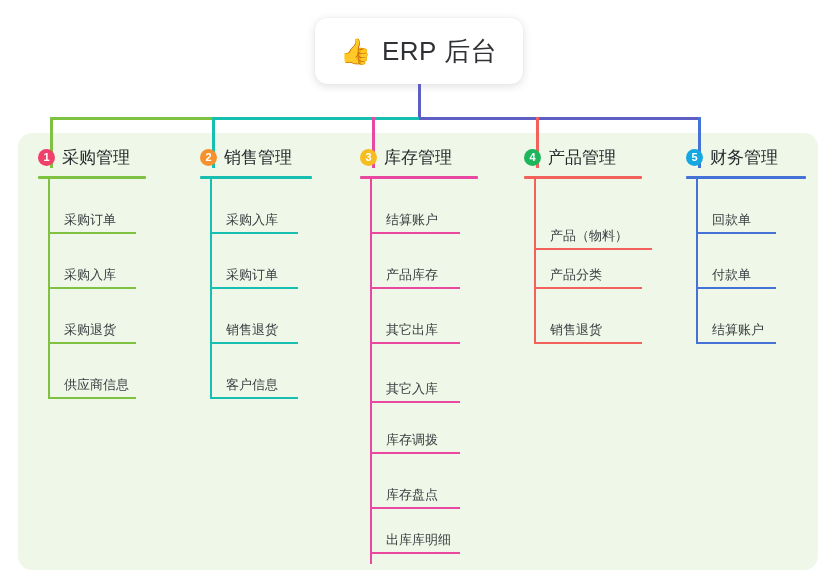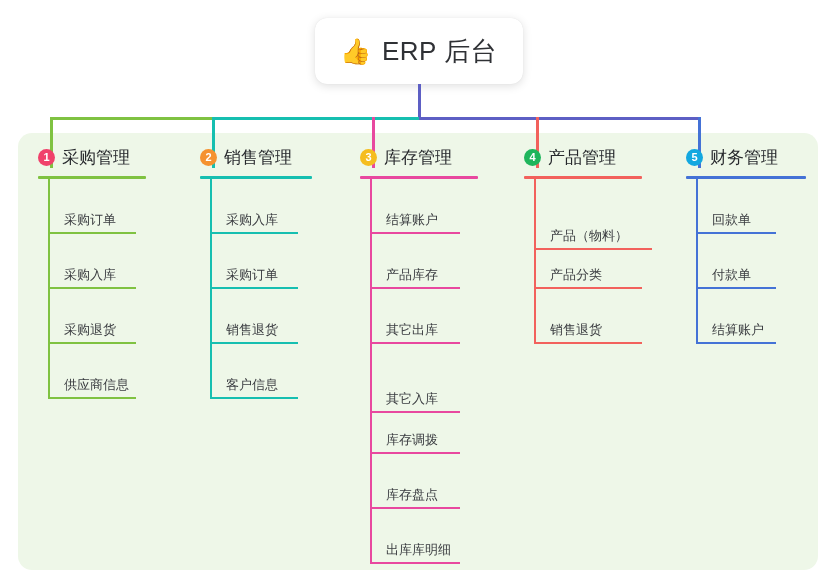--- a/index.html
+++ b/index.html
@@ -223,33 +223,33 @@
             <div class="item-rule" style="width: 90px; background: rgb(232, 72, 159);"></div>
           </div>
           <div class="item" style="top: 55px; height: 55px; width: 90px;">
             <span class="item-label">产品库存</span>
             <div class="item-rule" style="width: 90px; background: rgb(232, 72, 159);"></div>
           </div>
           <div class="item" style="top: 110px; height: 55px; width: 90px; padding-left: 28px;">
             <span class="item-label">其它出库</span>
             <div class="item-rule" style="width: 90px; background: rgb(232, 72, 159);"></div>
           </div>
-          <div class="item" style="top: 165px; height: 69px; width: 90px;">
+          <div class="item" style="top: 165px; height: 59px; width: 90px;">
             <span class="item-label">其它入库</span>
             <div class="item-rule" style="width: 90px; background: rgb(232, 72, 159);"></div>
           </div>
           <div class="item" style="top: 220px; height: 55px; width: 90px;">
             <span class="item-label">库存调拨</span>
             <div class="item-rule" style="width: 90px; background: rgb(232, 72, 159);"></div>
           </div>
           <div class="item" style="top: 275px; height: 55px; width: 90px;">
             <span class="item-label">库存盘点</span>
             <div class="item-rule" style="width: 90px; background: rgb(232, 72, 159);"></div>
           </div>
-          <div class="item" style="top: 330px; height: 55px; width: 90px;">
+          <div class="item" style="top: 330px; height: 45px; width: 90px;">
             <span class="item-label">出库库明细</span>
             <div class="item-rule" style="width: 90px; background: rgb(232, 72, 159);"></div>
           </div>
         </div>
       </div>
       <div class="col" style="left: 524px;">
         <div class="col-head">
           <span class="badge" style="background: rgb(31, 181, 92);">4</span>
           <span class="head-label">产品管理</span>
         </div>

